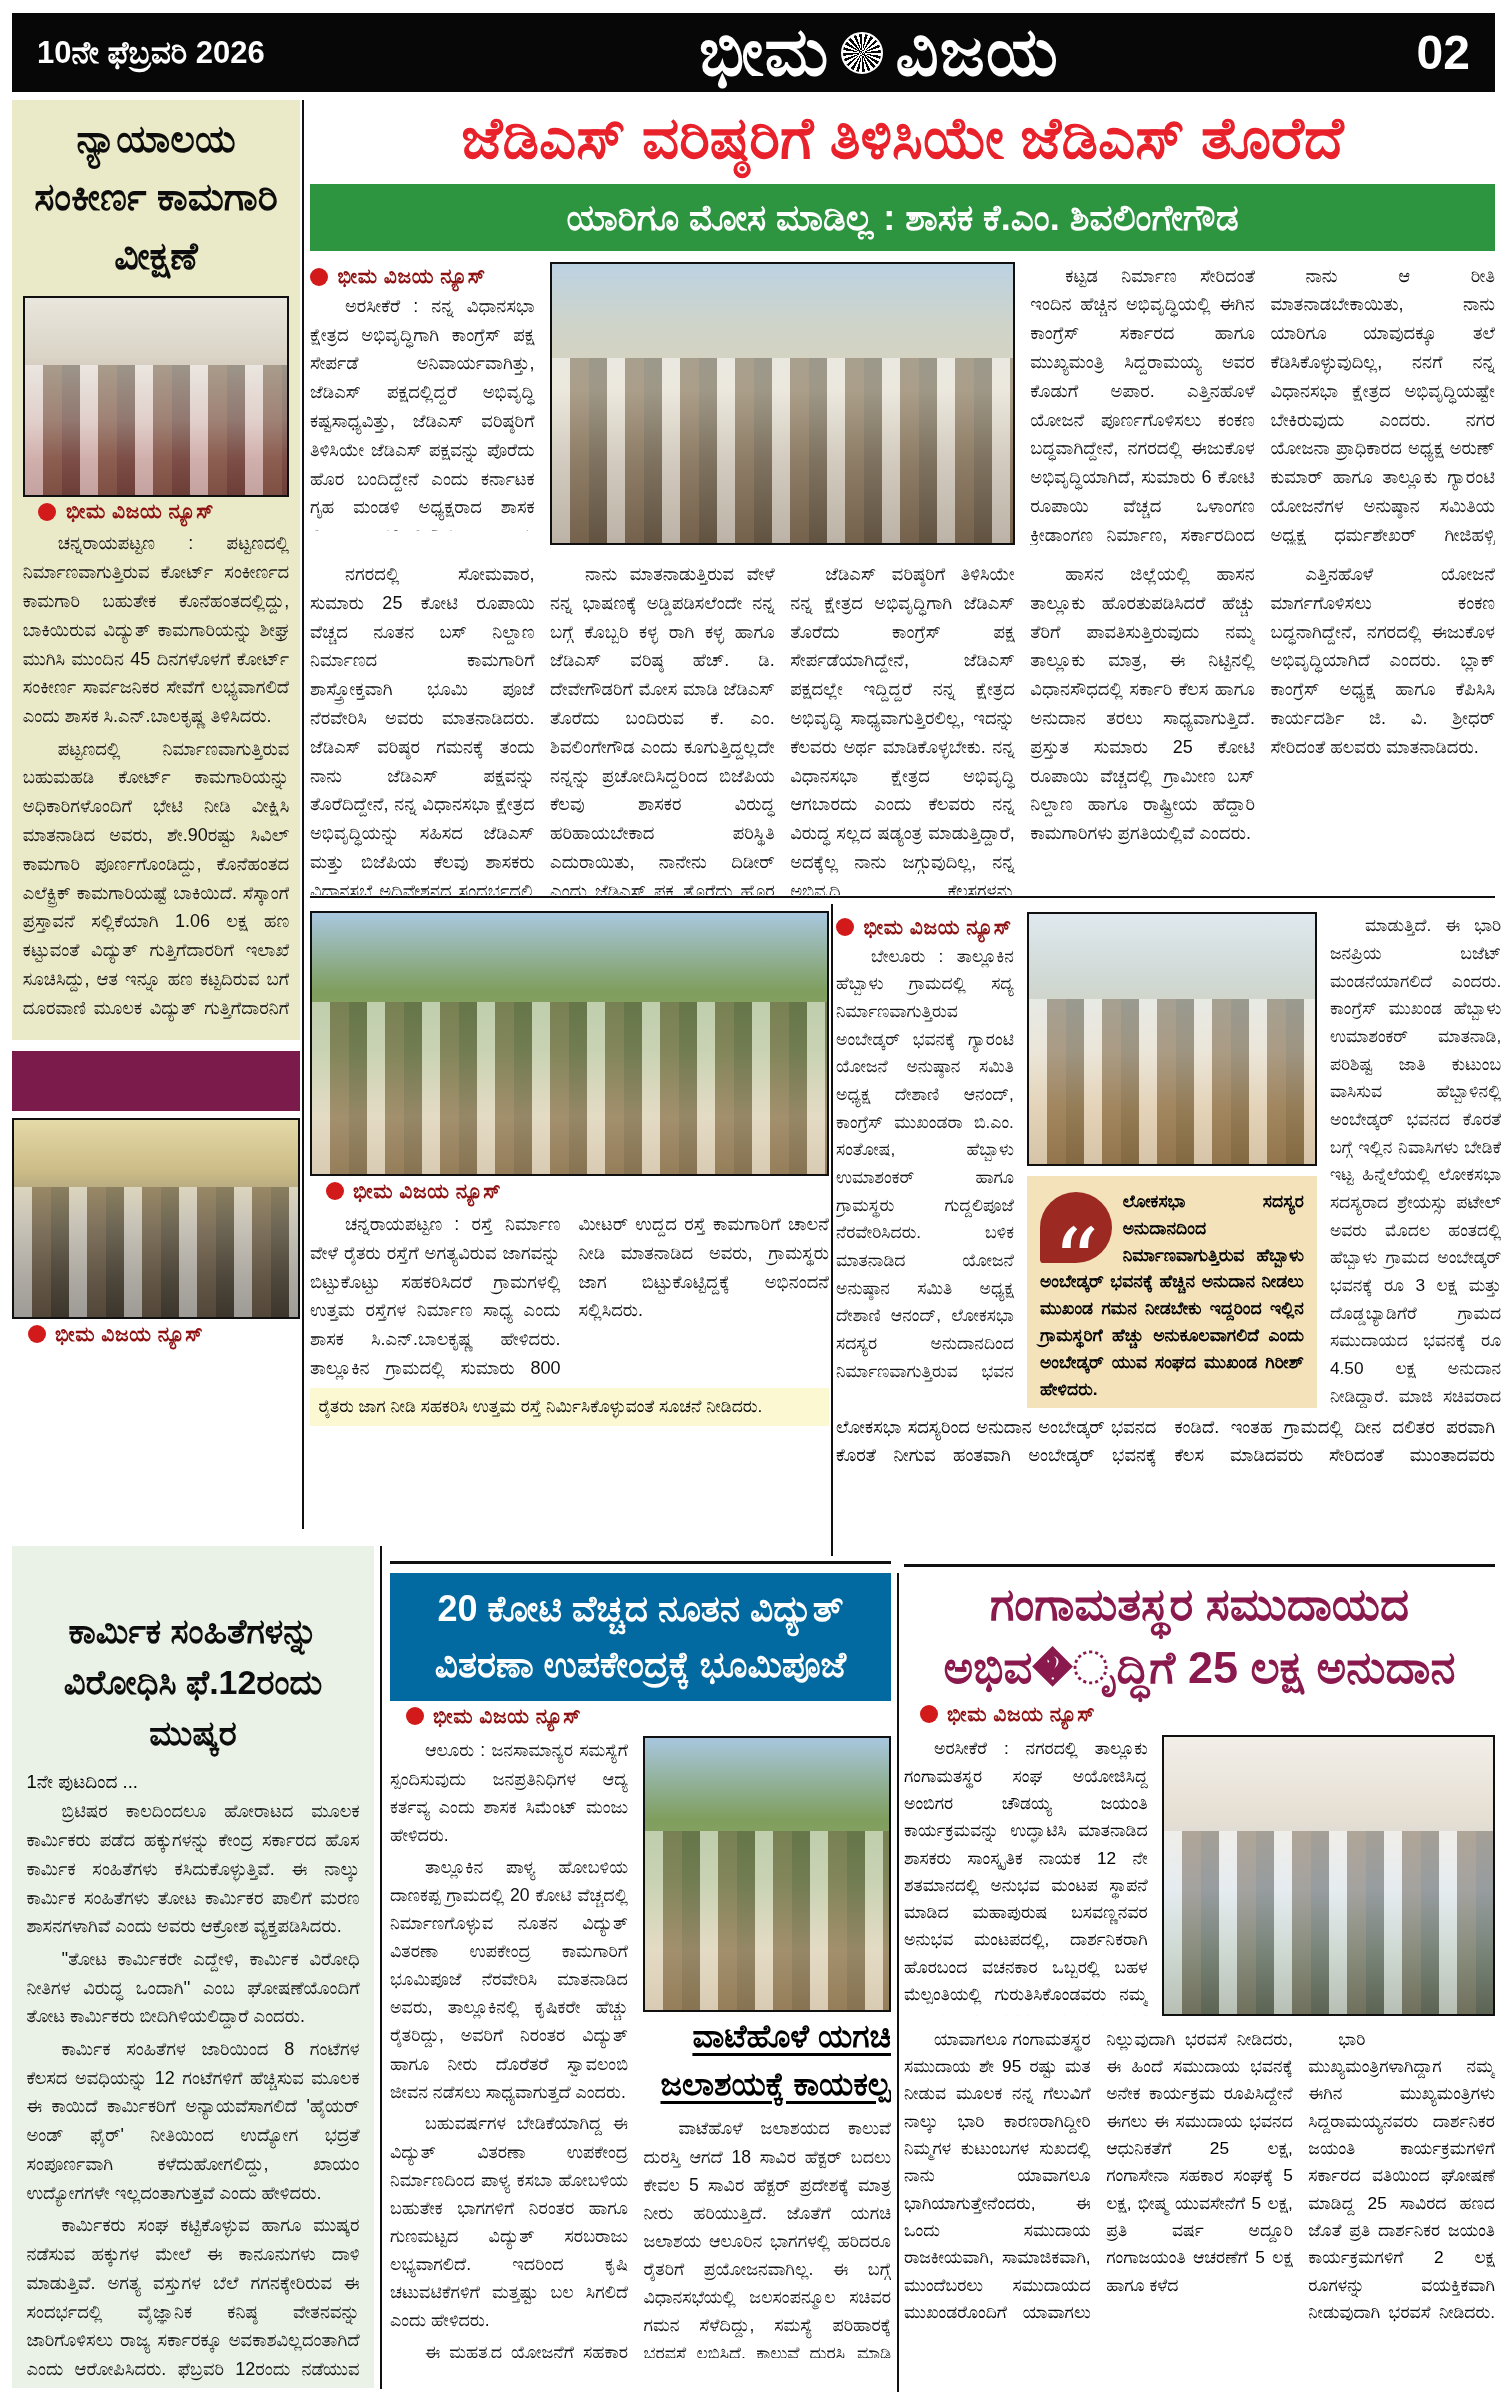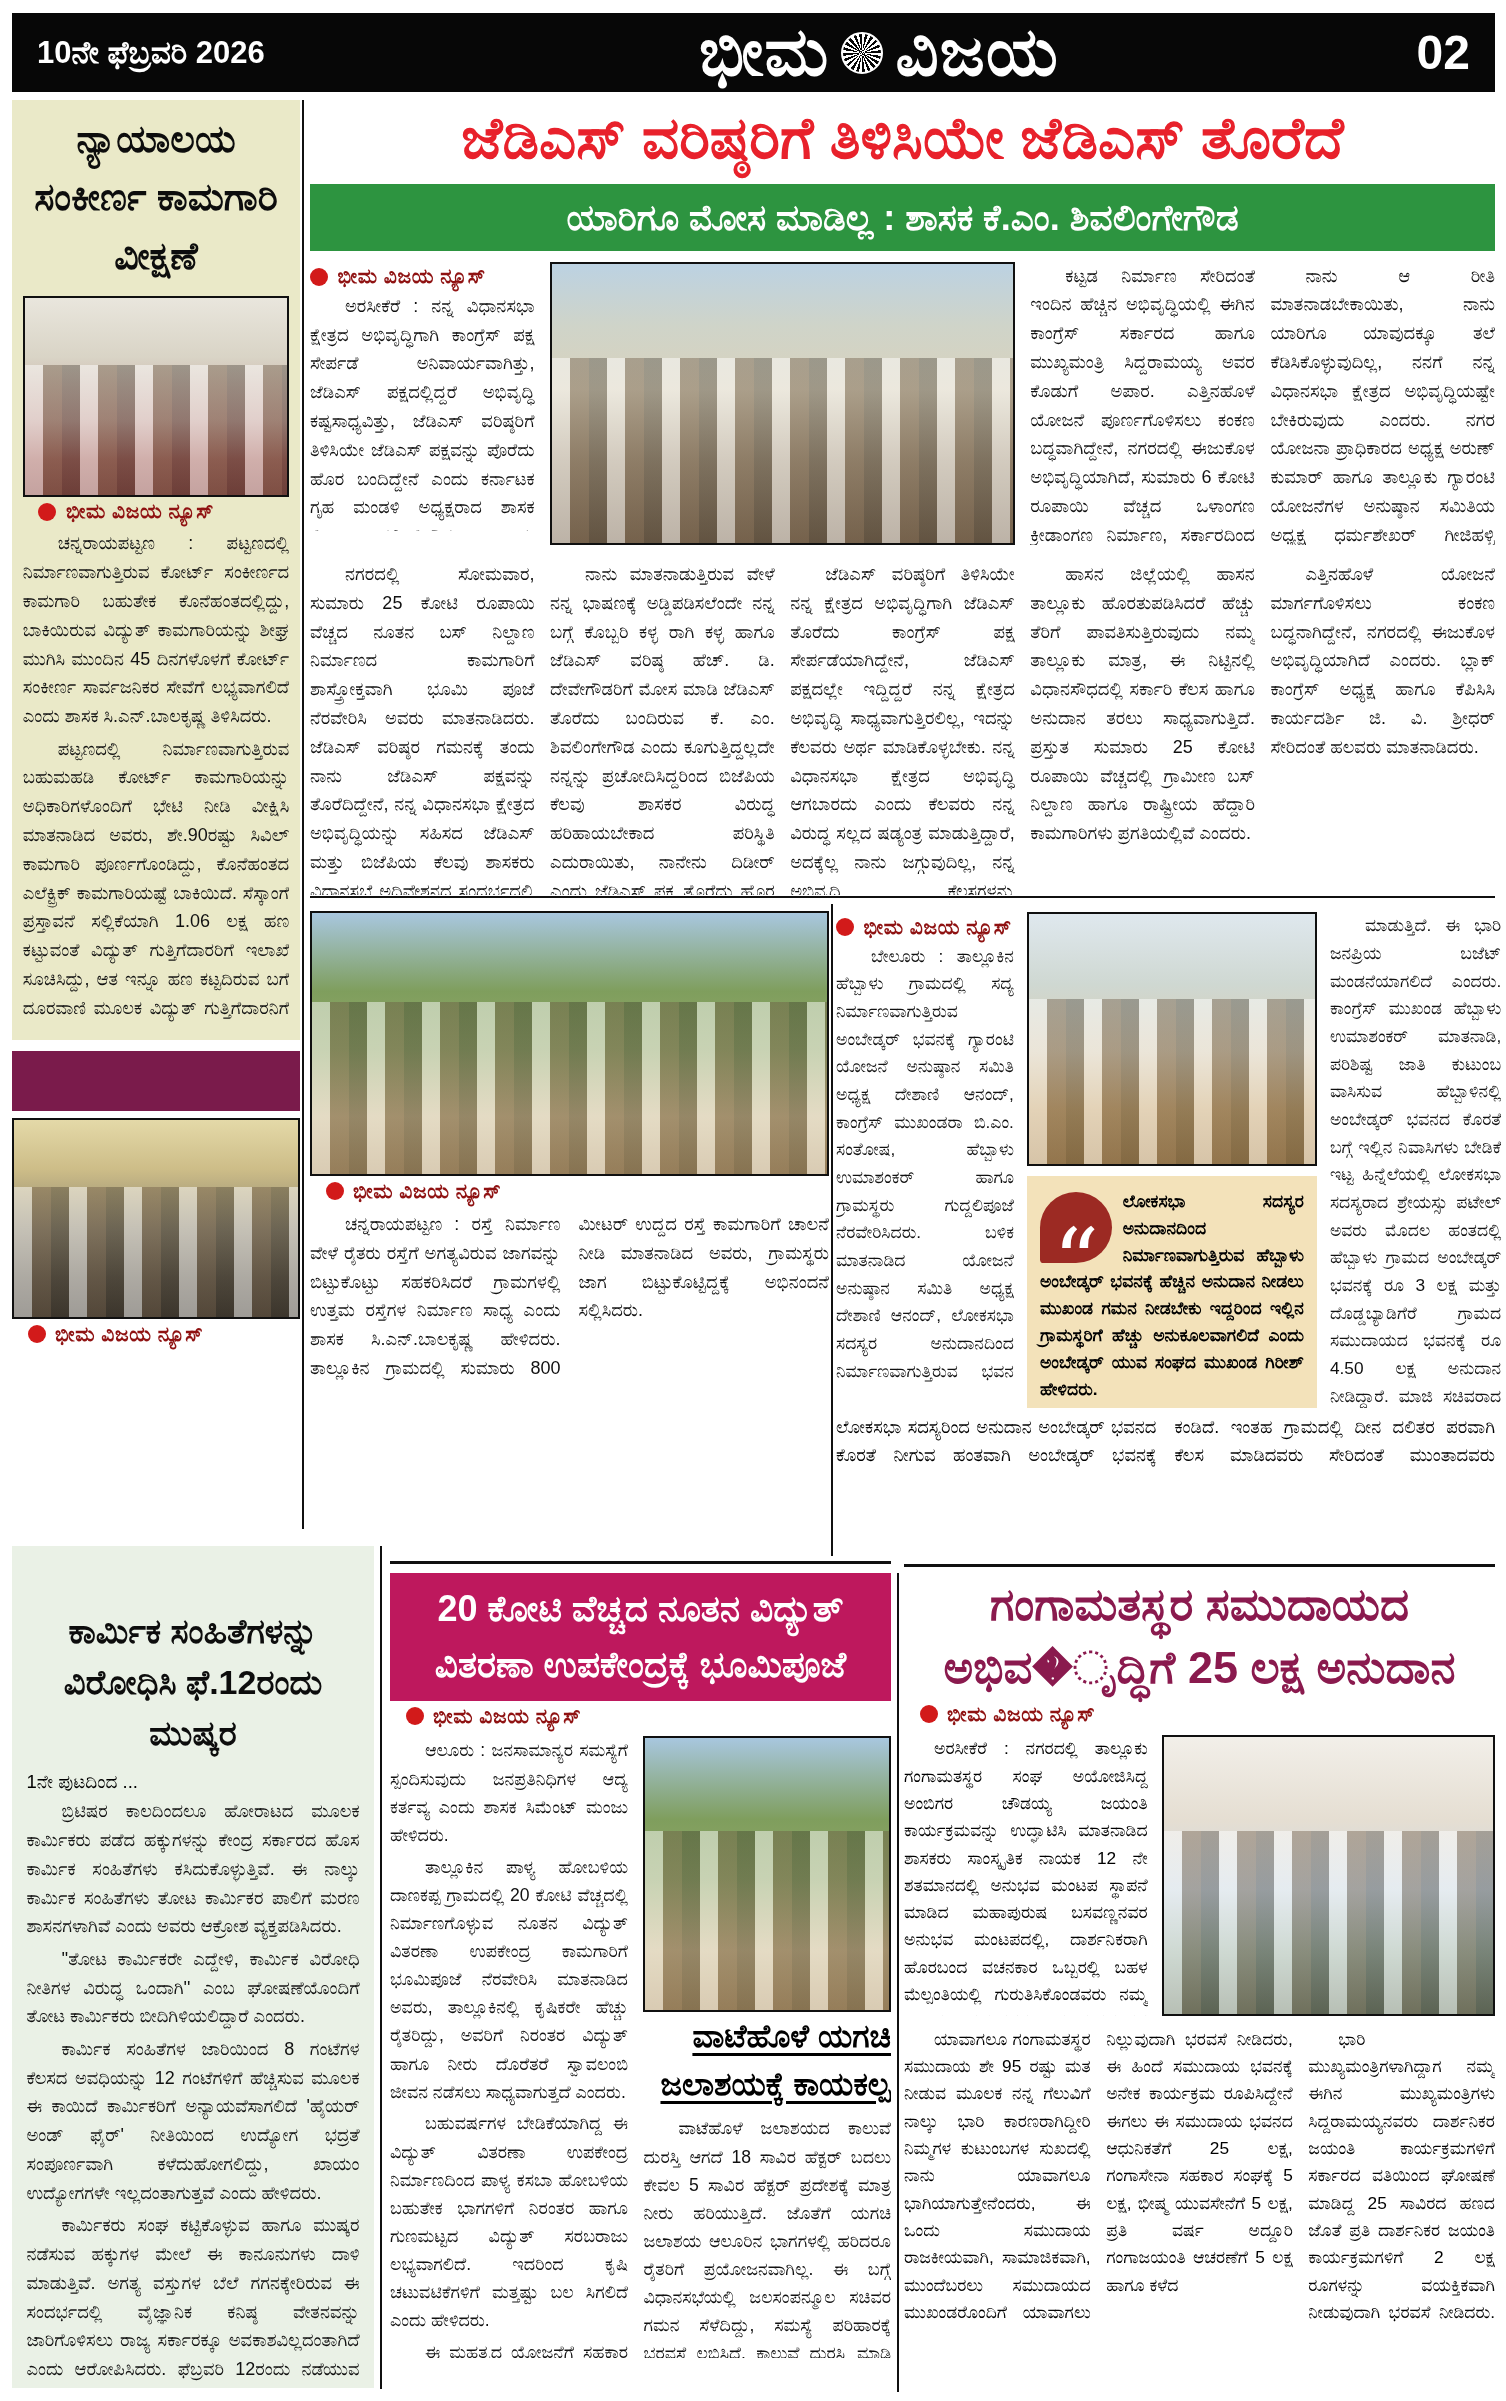--- a/index.html
+++ b/index.html
@@ -81,21 +81,21 @@
                   text-align:center; line-height:60px; }
 
   
   .art-strike { left:12px; top:1546px; width:362px; height:842px; background:#eaf1e6; padding:15.5px 14.4px; overflow:hidden; }
   .art-strike .hl { font-size:34px; font-weight:bold; text-align:center; line-height:1.5; color:#0d0d0d;margin-top:44px; }
   .art-strike .lead { margin-top:12px; font-size:18.5px; }
   .art-strike .body-txt { margin-top:4.8px; font-size:18px; height:646px; }
 
   
   .art-power { left:390px; top:1573px; width:501px; height:819px; }
-  .art-power .hl { background:#be185d; color:#fff; font-size:36px; font-weight:bold; text-align:center;
+  .art-power .hl { background:#0369a1; color:#fff; font-size:36px; font-weight:bold; text-align:center;
                    line-height:1.55; padding:8.4px 6px; }
   .power-body { display:flex; gap:15.5px; margin-top:4.8px; height:622px; }
   .power-left { flex:1; overflow:hidden; }
   .power-right { flex:1.04; overflow:hidden; }
   .power-photo { height:276px; }
   .power-sub { margin-top:0; font-size:32px; font-weight:bold; text-align:right; line-height:1.5;
                text-decoration:underline; text-underline-offset:6px; }
   .power-right .body-txt { margin-top:6px; font-size:17.6px; height:263px; }
   .power-left .body-txt { height:622px; font-size:17.6px; }
 
@@ -187,20 +187,21 @@
   <div class="abs art-road">
     <div class="photo ph-outdoor"></div>
     <div class="byline">
       <span class="dot"></span>
       <span class="bl-text">ಭೀಮ ವಿಜಯ ನ್ಯೂಸ್</span>
     </div>
     <div class="cols body-txt">
       <p>ಚನ್ನರಾಯಪಟ್ಟಣ : ರಸ್ತೆ ನಿರ್ಮಾಣ ವೇಳೆ ರೈತರು ರಸ್ತೆಗೆ ಅಗತ್ಯವಿರುವ ಜಾಗವನ್ನು ಬಿಟ್ಟುಕೊಟ್ಟು ಸಹಕರಿಸಿದರೆ ಗ್ರಾಮಗಳಲ್ಲಿ ಉತ್ತಮ ರಸ್ತೆಗಳ ನಿರ್ಮಾಣ ಸಾಧ್ಯ ಎಂದು ಶಾಸಕ ಸಿ.ಎನ್.ಬಾಲಕೃಷ್ಣ ಹೇಳಿದರು. ತಾಲ್ಲೂಕಿನ ಗ್ರಾಮದಲ್ಲಿ ಸುಮಾರು 800 ಮೀಟರ್ ಉದ್ದದ ರಸ್ತೆ ಕಾಮಗಾರಿಗೆ ಚಾಲನೆ ನೀಡಿ ಮಾತನಾಡಿದ ಅವರು, ಗ್ರಾಮಸ್ಥರು ಜಾಗ ಬಿಟ್ಟುಕೊಟ್ಟಿದ್ದಕ್ಕೆ ಅಭಿನಂದನೆ ಸಲ್ಲಿಸಿದರು.</p>
       <p>ಸುಮಾರು 1 ಕೋಟಿ ರೂ. ವೆಚ್ಚದಲ್ಲಿ ಈ ರಸ್ತೆ ನಿರ್ಮಾಣ ಮಾಡಲಾಗುವುದು, ಮುಂಬರುವ ದಿನಗಳಲ್ಲಿ ಉಳಿದ ಗ್ರಾಮಗಳ ರಸ್ತೆಗಳನ್ನೂ ಅಭಿವೃದ್ಧಿಪಡಿಸಲಾಗುವುದು ಎಂದರು. ಈ ವೇಳೆ ಗ್ರಾಮದ ಮುಖಂಡರು, ರೈತರು ಹಾಗೂ ಗ್ರಾಮಸ್ಥರು ಉಪಸ್ಥಿತರಿದ್ದರು.</p>
     </div>
+    <div class="endnote">ರೈತರು ಜಾಗ ನೀಡಿ ಸಹಕರಿಸಿ ಉತ್ತಮ ರಸ್ತೆ ನಿರ್ಮಿಸಿಕೊಳ್ಳುವಂತೆ ಸೂಚನೆ ನೀಡಿದರು.</div>
   </div>
 
   <div class="abs art-heb">
     <div class="heb-grid">
       <div class="col">
         <div class="byline" style="padding-left:0;">
           <span class="dot"></span>
           <span class="bl-text">ಭೀಮ ವಿಜಯ ನ್ಯೂಸ್</span>
         </div>
         <div class="body-txt" style="font-size:17.3px; height:442px;">

